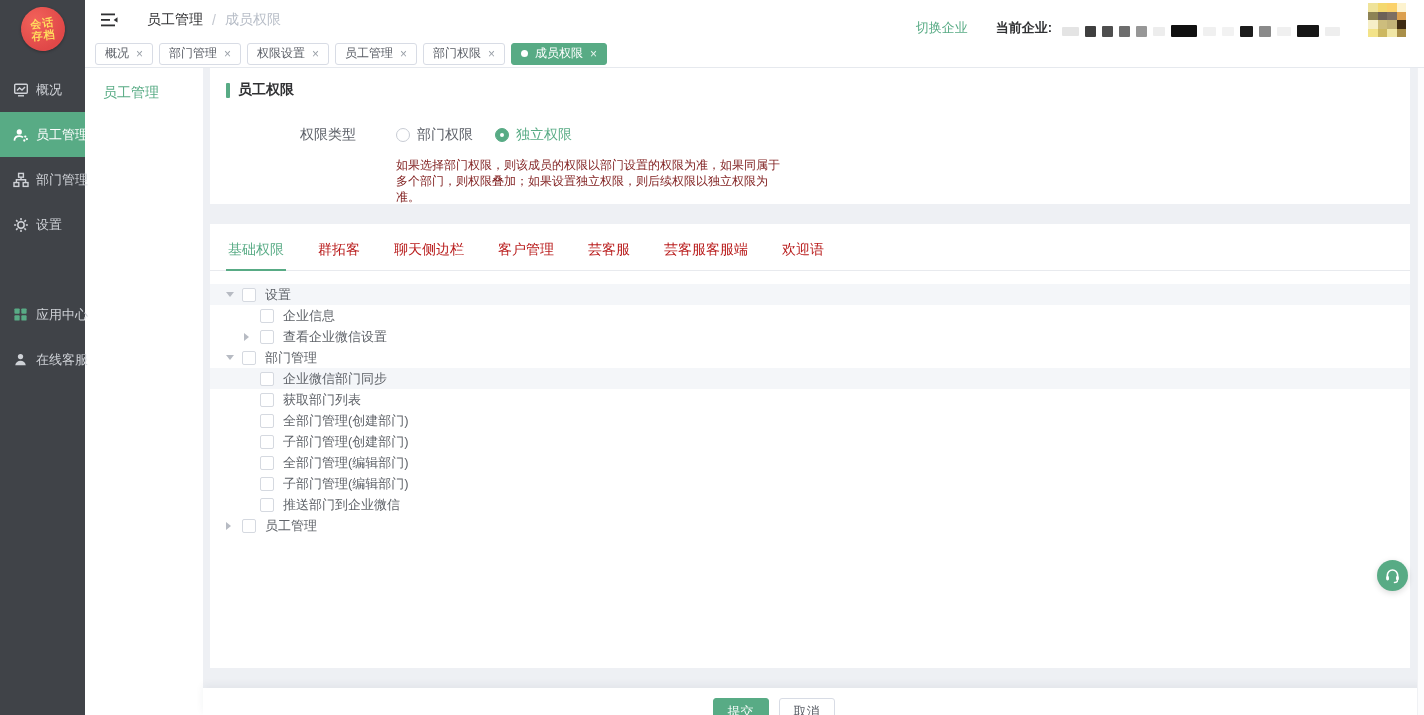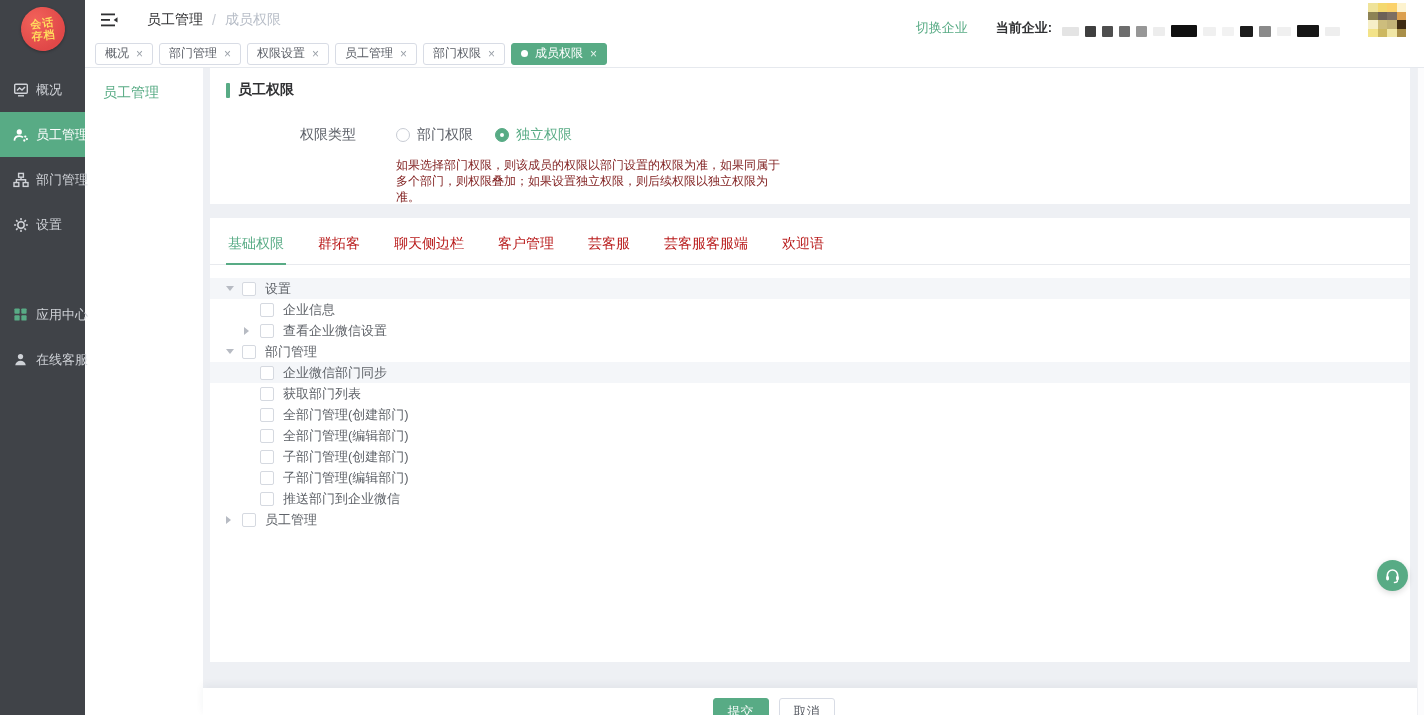--- a/index.html
+++ b/index.html
@@ -50,21 +50,21 @@
   .ptab.active .x { color:#eaf5ef; }
   .ptab .dot { width:7px; height:7px; border-radius:50%; background:#fff; }
 
   
   .subside { position:absolute; left:85px; top:68px; width:118px; bottom:0; background:#fff; z-index:3; }
   .subside-title { padding:16px 0 0 18px; color:var(--accent); font-size:14px; cursor:pointer; }
 
   
   .main { position:absolute; left:203px; top:68px; right:0; bottom:0; background:var(--pagebg); overflow:hidden; }
   .main-crumb { padding:7px 0 7px 19px; font-size:13px; color:#606266; }
-  .card { background:#fff; border-radius:0; margin:0 14px 14px 7px; }
+  .card { background:#fff; border-radius:0; margin:0 14px 20px 7px; }
   .card1 { height:136px; padding:13px 16px; }
   .sec-head { display:flex; align-items:center; gap:8px; }
   .sec-bar { width:4px; height:15px; background:var(--accent); border-radius:1px; }
   .sec-title { font-size:14px; font-weight:bold; color:#303133; }
   .form-row { display:flex; align-items:center; margin-top:27px; }
   .form-label { width:130px; text-align:right; font-size:14px; color:#5a5e66; margin-right:40px; flex:none; }
   .radios { display:flex; align-items:center; gap:22px; }
   .radio-opt { display:flex; align-items:center; gap:7px; font-size:14px; color:#5a5e66; cursor:pointer; }
   .rb { width:14px; height:14px; border-radius:50%; border:1px solid #c8ccd4; background:#fff; flex:none; }
   .radio-opt.selected { color:var(--accent); }
@@ -348,27 +348,27 @@
         <div class="trow">
           <span class="ind"></span>
             <span class="caret"></span>
           <span class="cb"></span>
           <span class="tlabel">全部门管理(创建部门)</span>
         </div>
         <div class="trow">
           <span class="ind"></span>
             <span class="caret"></span>
           <span class="cb"></span>
+          <span class="tlabel">子部门管理(创建部门)</span>
+        </div>
+        <div class="trow">
+          <span class="ind"></span>
+            <span class="caret"></span>
+          <span class="cb"></span>
           <span class="tlabel">全部门管理(编辑部门)</span>
-        </div>
-        <div class="trow">
-          <span class="ind"></span>
-            <span class="caret"></span>
-          <span class="cb"></span>
-          <span class="tlabel">子部门管理(创建部门)</span>
         </div>
         <div class="trow">
           <span class="ind"></span>
             <span class="caret"></span>
           <span class="cb"></span>
           <span class="tlabel">子部门管理(编辑部门)</span>
         </div>
         <div class="trow">
           <span class="ind"></span>
             <span class="caret"></span>

